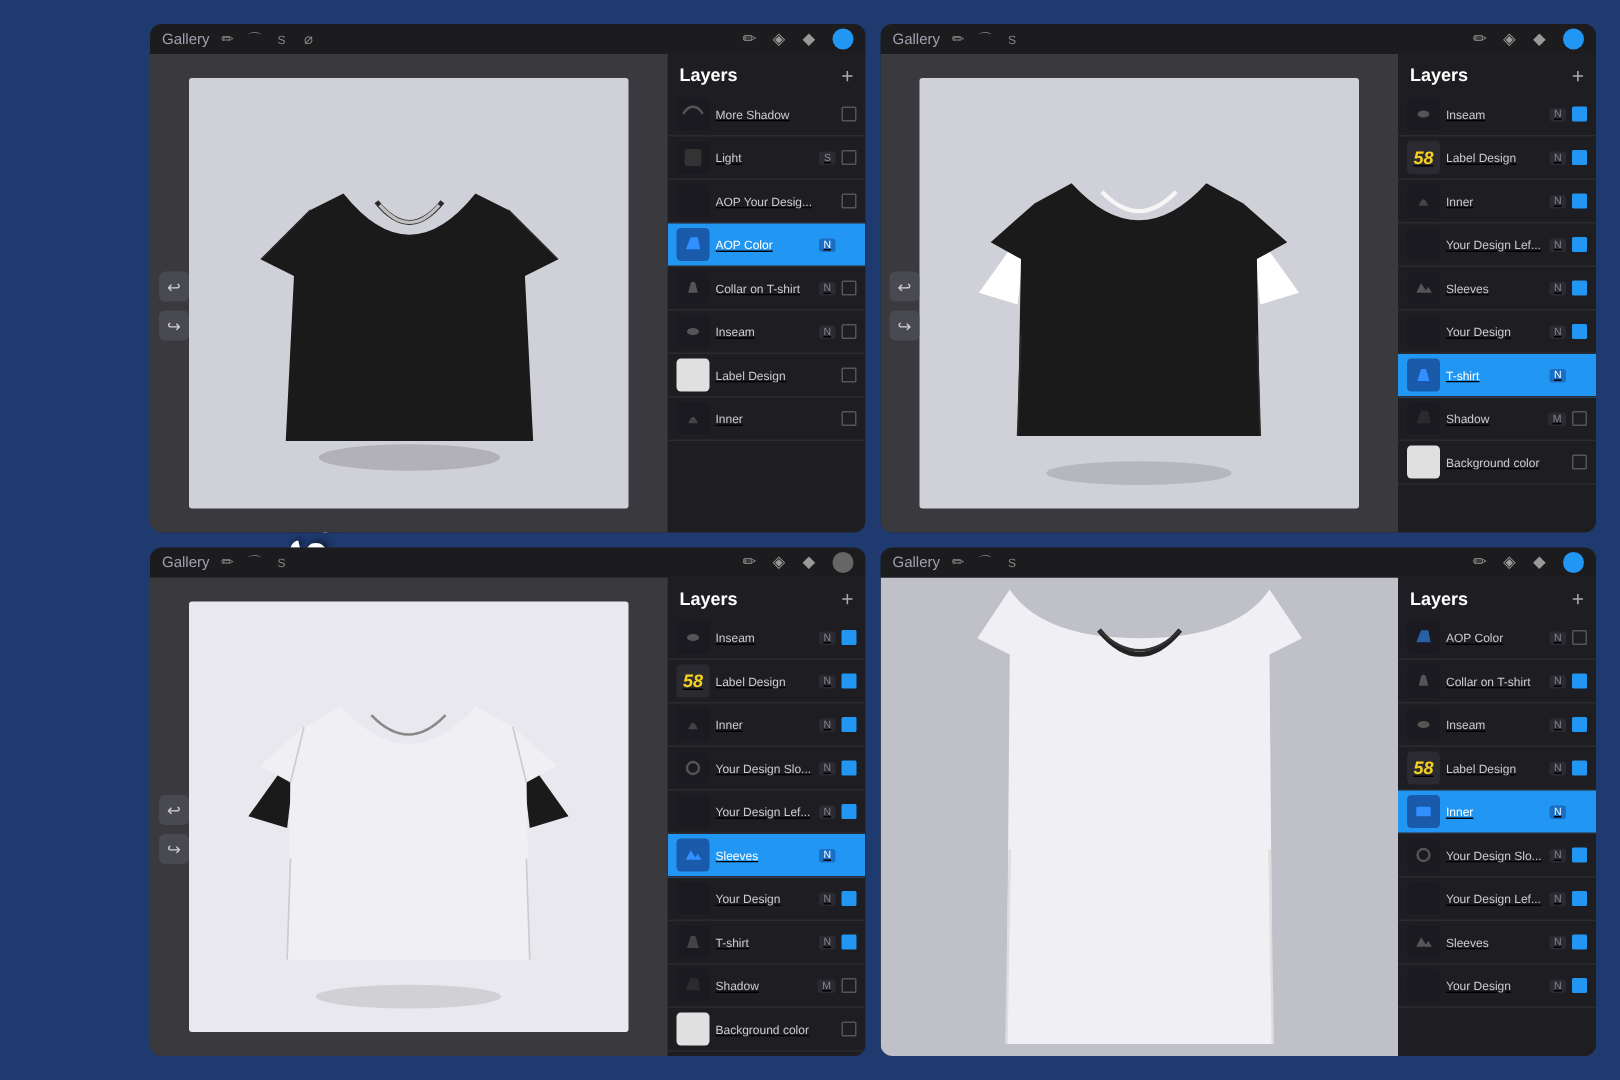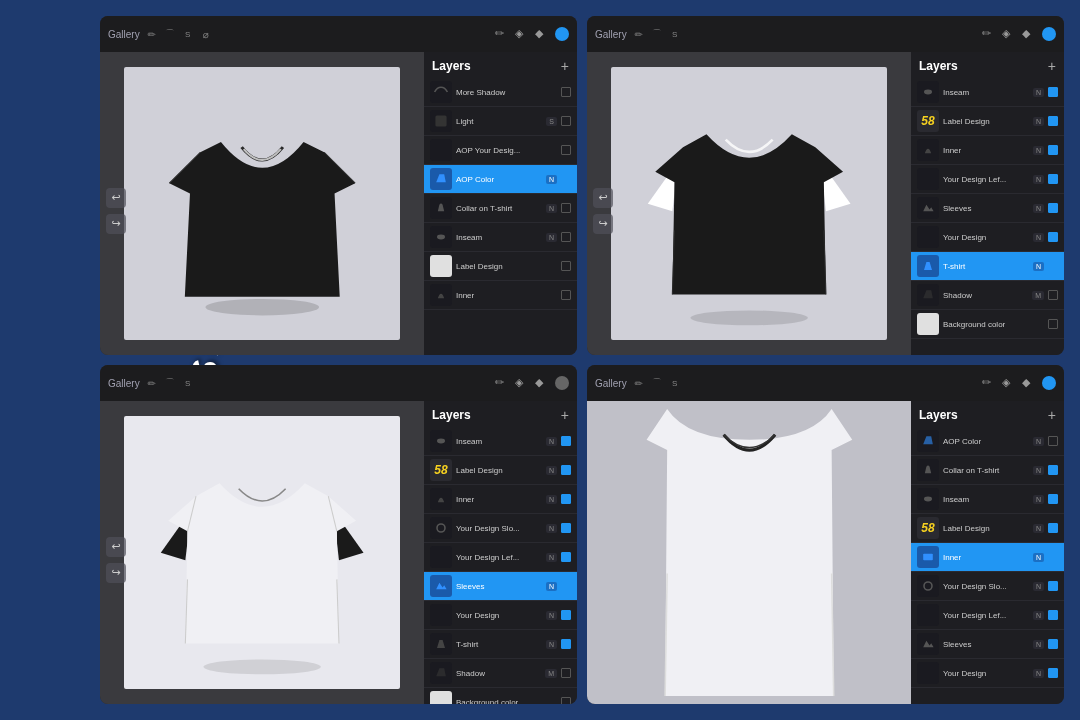--- a/index.html
+++ b/index.html
@@ -48,21 +48,21 @@
       border-radius: 8px;
       overflow: hidden;
       display: flex;
       flex-direction: column;
       position: relative;
     }
 
     
     .panel-toolbar {
       background: #1c1c1e;
-      height: 36px;
+      height: 20px;
       display: flex;
       align-items: center;
       padding: 0 8px;
       gap: 6px;
       flex-shrink: 0;
     }
 
     .toolbar-gallery {
       font-size: 10px;
       color: #a0a0b0;
@@ -127,21 +127,21 @@
       height: 90%;
       display: flex;
       align-items: center;
       justify-content: center;
       position: relative;
       border-radius: 2px;
     }
 
     
     .layers-panel {
-      width: 153px;
+      width: 132px;
       background: #1e1e22;
       display: flex;
       flex-direction: column;
       flex-shrink: 0;
       overflow: hidden;
     }
 
     .layers-header {
       display: flex;
       align-items: center;
@@ -159,20 +159,21 @@
     .layers-add {
       font-size: 14px;
       color: #aaa;
       cursor: pointer;
     }
 
     .layers-list {
       flex: 1;
       overflow-y: auto;
       overflow-x: hidden;
+      text-decoration: underline;
     }
 
     .layer-item {
       display: flex;
       align-items: center;
       padding: 3px 6px;
       gap: 4px;
       min-height: 26px;
       border-bottom: 1px solid #2a2a30;
     }

